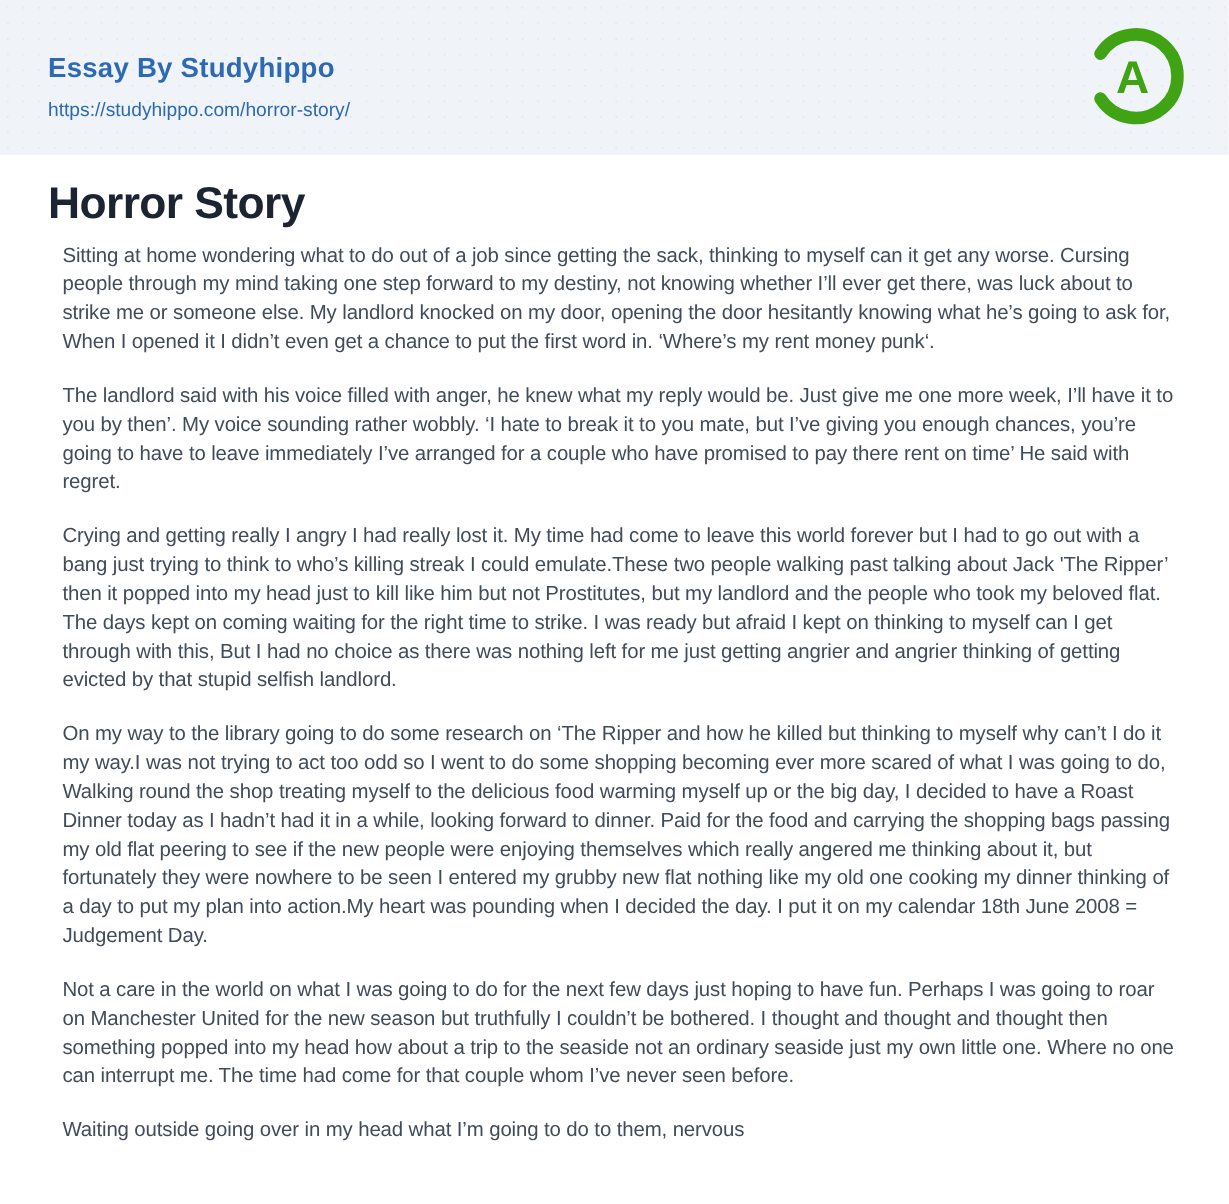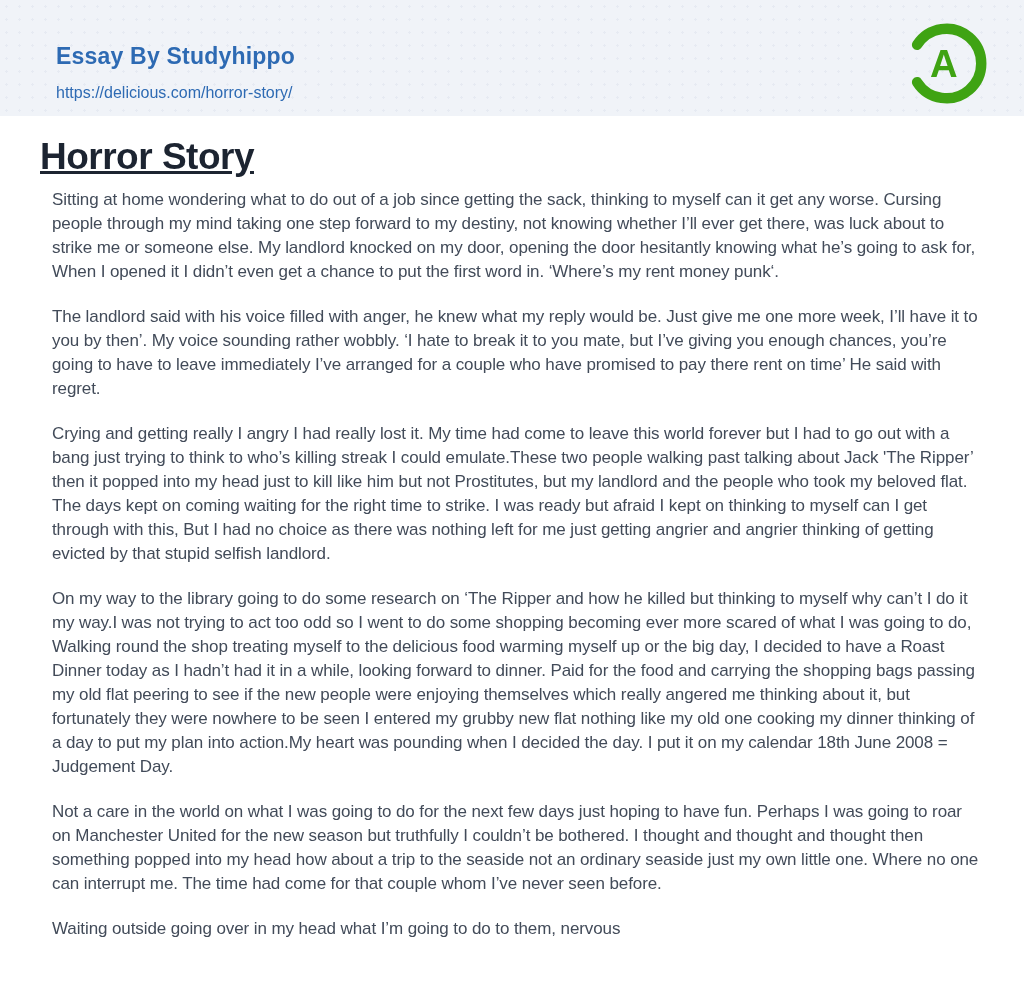--- a/index.html
+++ b/index.html
@@ -6,25 +6,25 @@
   html, body { margin: 0; padding: 0; }
   body {
     width: 1024px;
     height: 1003px;
     background: #ffffff;
     font-family: "Liberation Sans", sans-serif;
     overflow: hidden;
   }
   .site-header {
     position: relative;
-    height: 116px;
+    height: 129px;
     background-color: #f0f3f8;
     background-image: radial-gradient(#e6eaf2 1px, rgba(0,0,0,0) 1.2px);
     background-size: 13px 13px;
-    padding: 44px 36px 0 56px;
+    padding: 44px 36px 0 40px;
   }
   .site-title {
     color: #2d6ab3;
     font-size: 23px;
     font-weight: 700;
     letter-spacing: 0.2px;
     line-height: 24px;
   }
   .page-url {
     display: inline-block;
@@ -47,36 +47,35 @@
   main {
     padding: 0 40px;
   }
   .article-title {
     margin: 21px 0 11px 0;
     font-size: 37px;
     line-height: 40px;
     font-weight: 700;
     letter-spacing: -0.5px;
     color: #1c2431;
-    text-decoration: underline;
   }
   .essay-paragraph {
     margin: 0 0 21px 12px;
     font-size: 17px;
     line-height: 24px;
     letter-spacing: -0.1px;
     color: #424b59;
   }
 </style>
 </head>
 <body>
 
 <header class="site-header">
   <div class="site-title">Essay By Studyhippo</div>
-  <a class="page-url">https://delicious.com/horror-story/</a>
+  <a class="page-url">https://studyhippo.com/horror-story/</a>
   <div class="logo">
     <svg viewBox="0 0 100 100" xmlns="http://www.w3.org/2000/svg">
       <path d="M 16.2 28.5 A 40 40 0 1 1 16.2 71.5" fill="none" stroke="#3fa313" stroke-width="12" stroke-linecap="round"></path>
       <text x="47" y="66" text-anchor="middle" font-family="Liberation Sans, sans-serif" font-size="44" font-weight="bold" fill="#3fa313">A</text>
     </svg>
   </div>
 </header>
 
 <main>
   <h1 class="article-title">Horror Story</h1>

